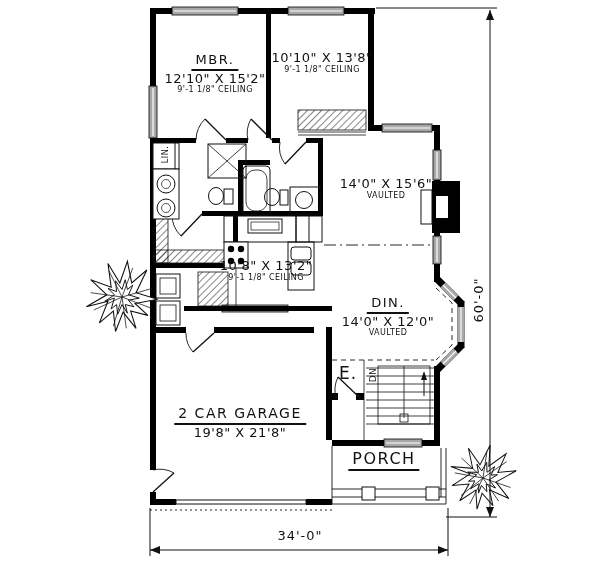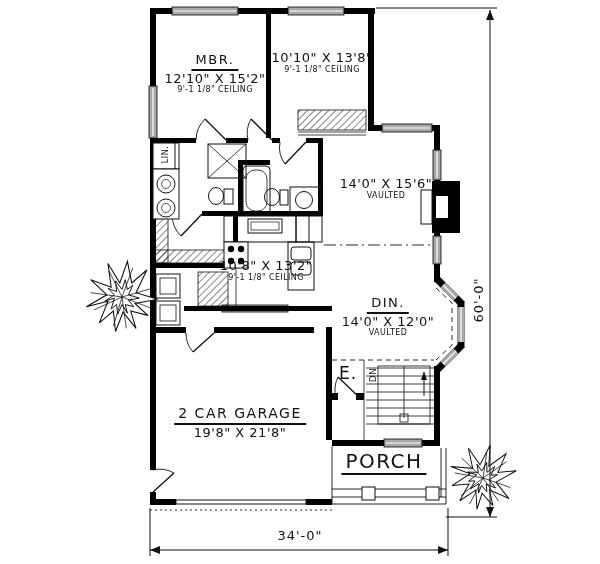--- a/index.html
+++ b/index.html
@@ -6,21 +6,21 @@
   #stage{position:relative;width:600px;height:564px;background:#fff;overflow:hidden;
          font-family:"DejaVu Sans",sans-serif;color:#111;}
   svg{position:absolute;left:0;top:0;}
   .lbl{position:absolute;text-align:center;transform:translateX(-50%);line-height:1.12;
        white-space:nowrap;color:#111;}
   .room-name{display:inline-block;font-size:13px;letter-spacing:1.5px;
              border-bottom:2px solid #111;padding:0 4px 1px 4px;font-weight:500;}
   .room-dims{font-size:13px;letter-spacing:0.5px;margin-top:1px;}
   .room-ceil{font-size:8px;letter-spacing:0.4px;margin-top:0px;}
   .big .room-name{font-size:14px;}
-  .mid .room-name{font-size:20px;}
+  .mid .room-name{font-size:16px;}
   .tiny-rot{position:absolute;font-size:9px;letter-spacing:0.5px;transform:rotate(-90deg);
             transform-origin:center center;}
   .entry-lbl{position:absolute;font-size:17px;font-weight:500;letter-spacing:1px;}
   .dim-lbl{position:absolute;font-size:13px;letter-spacing:1px;transform:translateX(-50%);}
   .dim-lbl-v{position:absolute;font-size:13px;letter-spacing:1px;
              transform:translate(-50%,-50%) rotate(-90deg);}
 </style>
 </head>
 <body>
 

